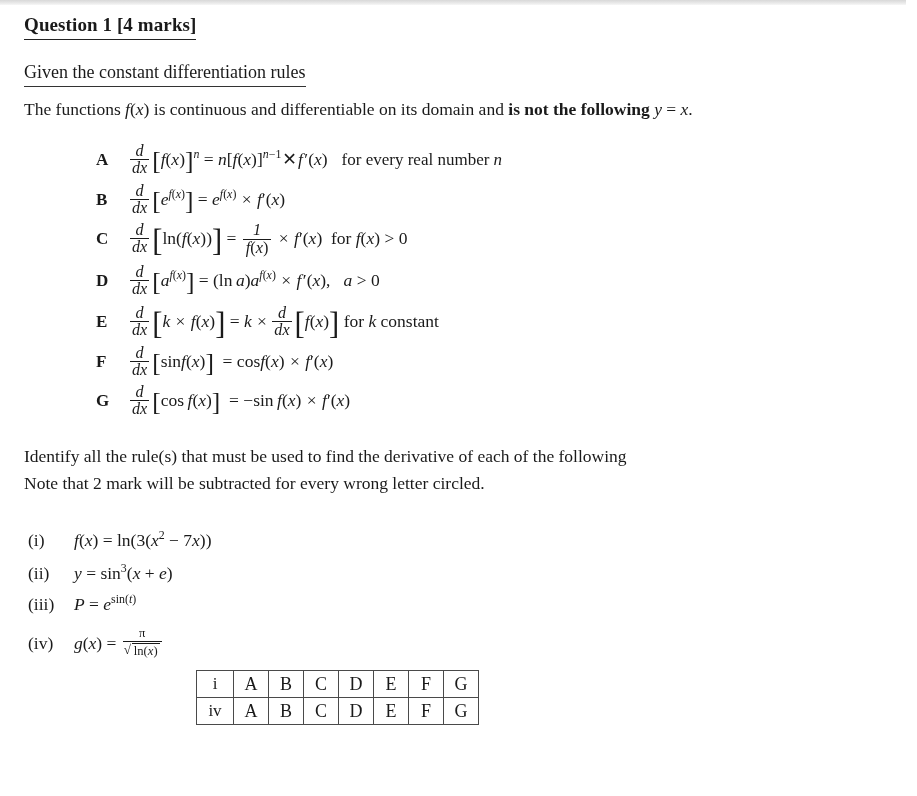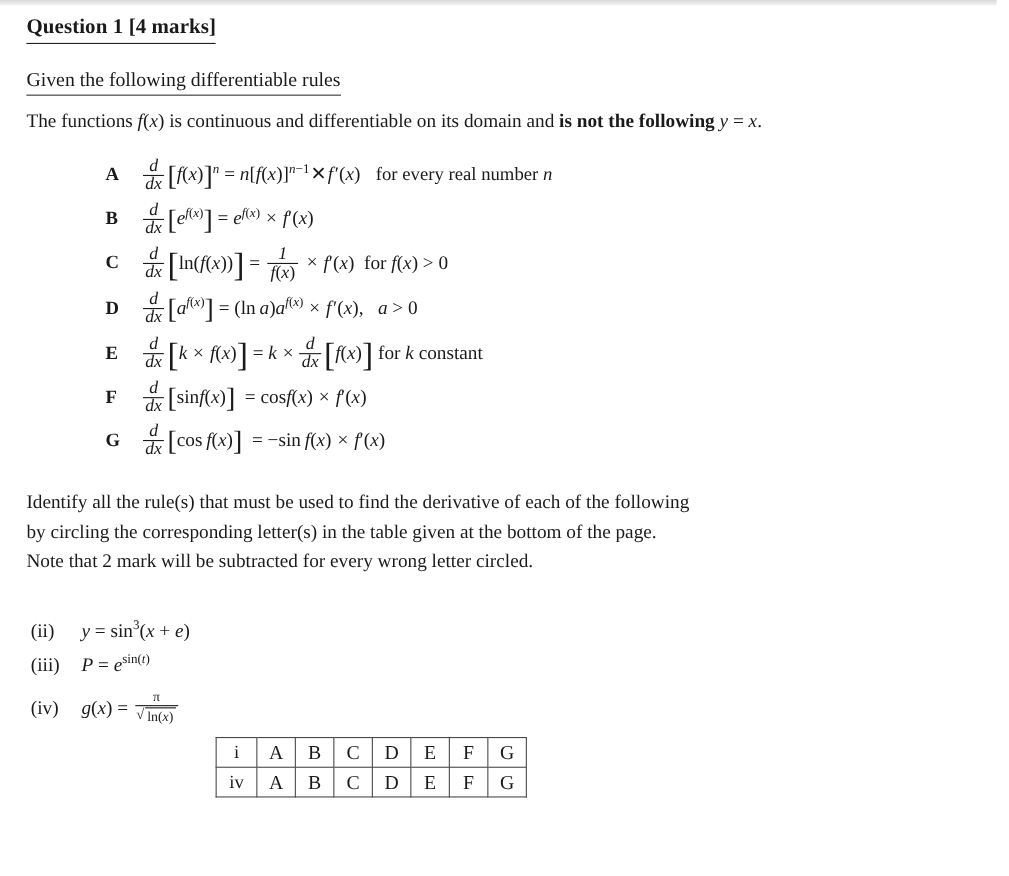--- a/index.html
+++ b/index.html
@@ -239,21 +239,21 @@
 
 <div class="top-band"></div>
 
 <div class="page">
 
   <div class="q-title">
     <span>Question 1 [4 marks]</span>
   </div>
 
   <div class="sub-head">
-    <span>Given the following differentiable rules</span>
+    <span>Given the constant differentiation rules</span>
   </div>
 
   <div class="intro">
     <span>The functions </span><i class="v">f</i><span class="up">(</span><i class="v">x</i><span class="up">)</span><span> is continuous and differentiable on its domain and </span><b>is not the following</b> <i class="v">y</i><span class="up"> = </span><i class="v">x</i><span class="up">.</span>
   </div>
 
   <div class="rules">
 
     <div class="rule-row" style="top:143px;">
       <span class="rule-letter">A</span><span class="rule-body"><span class="ddx"><span class="num">d</span><span class="den">dx</span></span><span class="brk">[</span><i class="v">f</i><span class="up">(</span><i class="v">x</i><span class="up">)</span><span class="brk">]</span><sup class="sm">n</sup> <span class="up">=</span> <i class="v">n</i><span class="up">[</span><i class="v">f</i><span class="up">(</span><i class="v">x</i><span class="up">)]</span><sup class="smn"><i>n</i>−1</sup><span class="times">✕</span><i class="v">f</i> <span class="up">′</span><span class="up">(</span><i class="v">x</i><span class="up">)</span></span><span class="rule-note">for every real number <i class="v">n</i></span>
@@ -280,24 +280,26 @@
     </div>
 
     <div class="rule-row" style="top:384px;">
       <span class="rule-letter">G</span><span class="rule-body"><span class="ddx"><span class="num">d</span><span class="den">dx</span></span><span class="brk">[</span><span class="up">cos</span> <i class="v">f</i><span class="up">(</span><i class="v">x</i><span class="up">)</span><span class="brk">]</span>&nbsp; <span class="up">=</span> <span class="up">−sin</span> <i class="v">f</i><span class="up">(</span><i class="v">x</i><span class="up">)</span> <span class="times">×</span> <i class="v">f</i><span class="up">′(</span><i class="v">x</i><span class="up">)</span></span>
     </div>
 
   </div>
 
   <div class="instr">
     <div>Identify all the rule(s) that must be used to find the derivative of each of the following</div>
-    <div>by circling the corresponding letter(s) in the table given at the bottom of the page.</div>
     <div>Note that 2 mark will be subtracted for every wrong letter circled.</div>
   </div>
 
+  <div class="subq" style="top:530px;">
+    <span class="lbl">(i)</span><span><i class="v">f</i><span class="up">(</span><i class="v">x</i><span class="up">)</span> <span class="up">=</span> <span class="up">ln(3(</span><i class="v">x</i><sup class="smn">2</sup> <span class="up">− 7</span><i class="v">x</i><span class="up">))</span></span>
+  </div>
 
   <div class="subq" style="top:563px;">
     <span class="lbl">(ii)</span><span><i class="v">y</i> <span class="up">=</span> <span class="up">sin</span><sup class="smn">3</sup><span class="up">(</span><i class="v">x</i> <span class="up">+</span> <i class="v">e</i><span class="up">)</span></span>
   </div>
 
   <div class="subq" style="top:594px;">
     <span class="lbl">(iii)</span><span><i class="v">P</i> <span class="up">=</span> <i class="v">e</i><sup class="smn">sin(<i class="v">t</i>)</sup></span>
   </div>
 
   <div class="subq" style="top:626px;">

